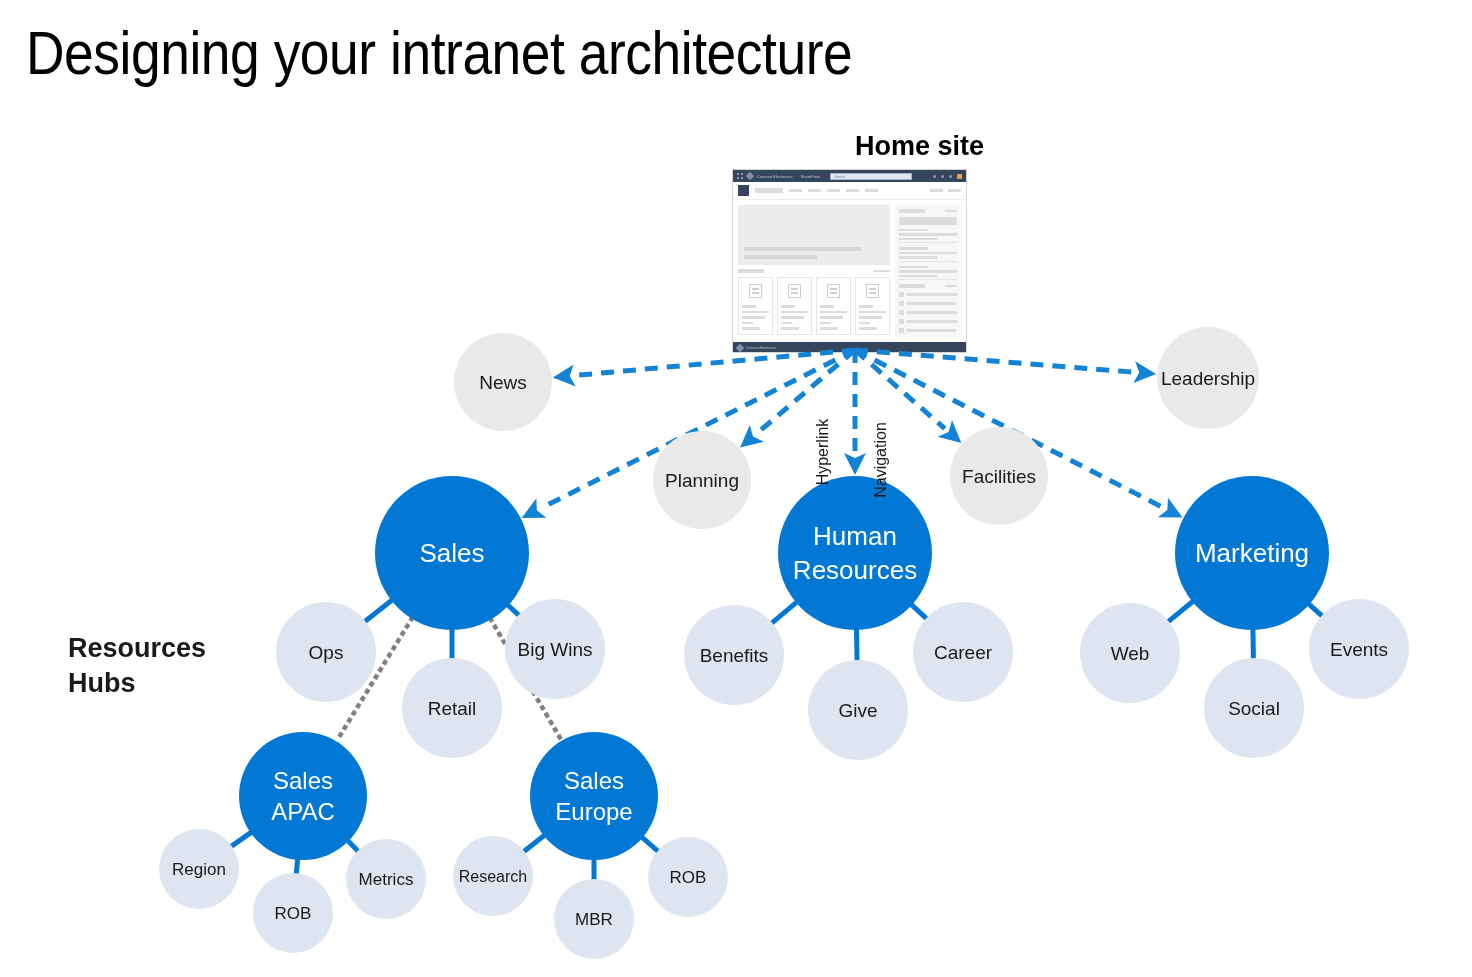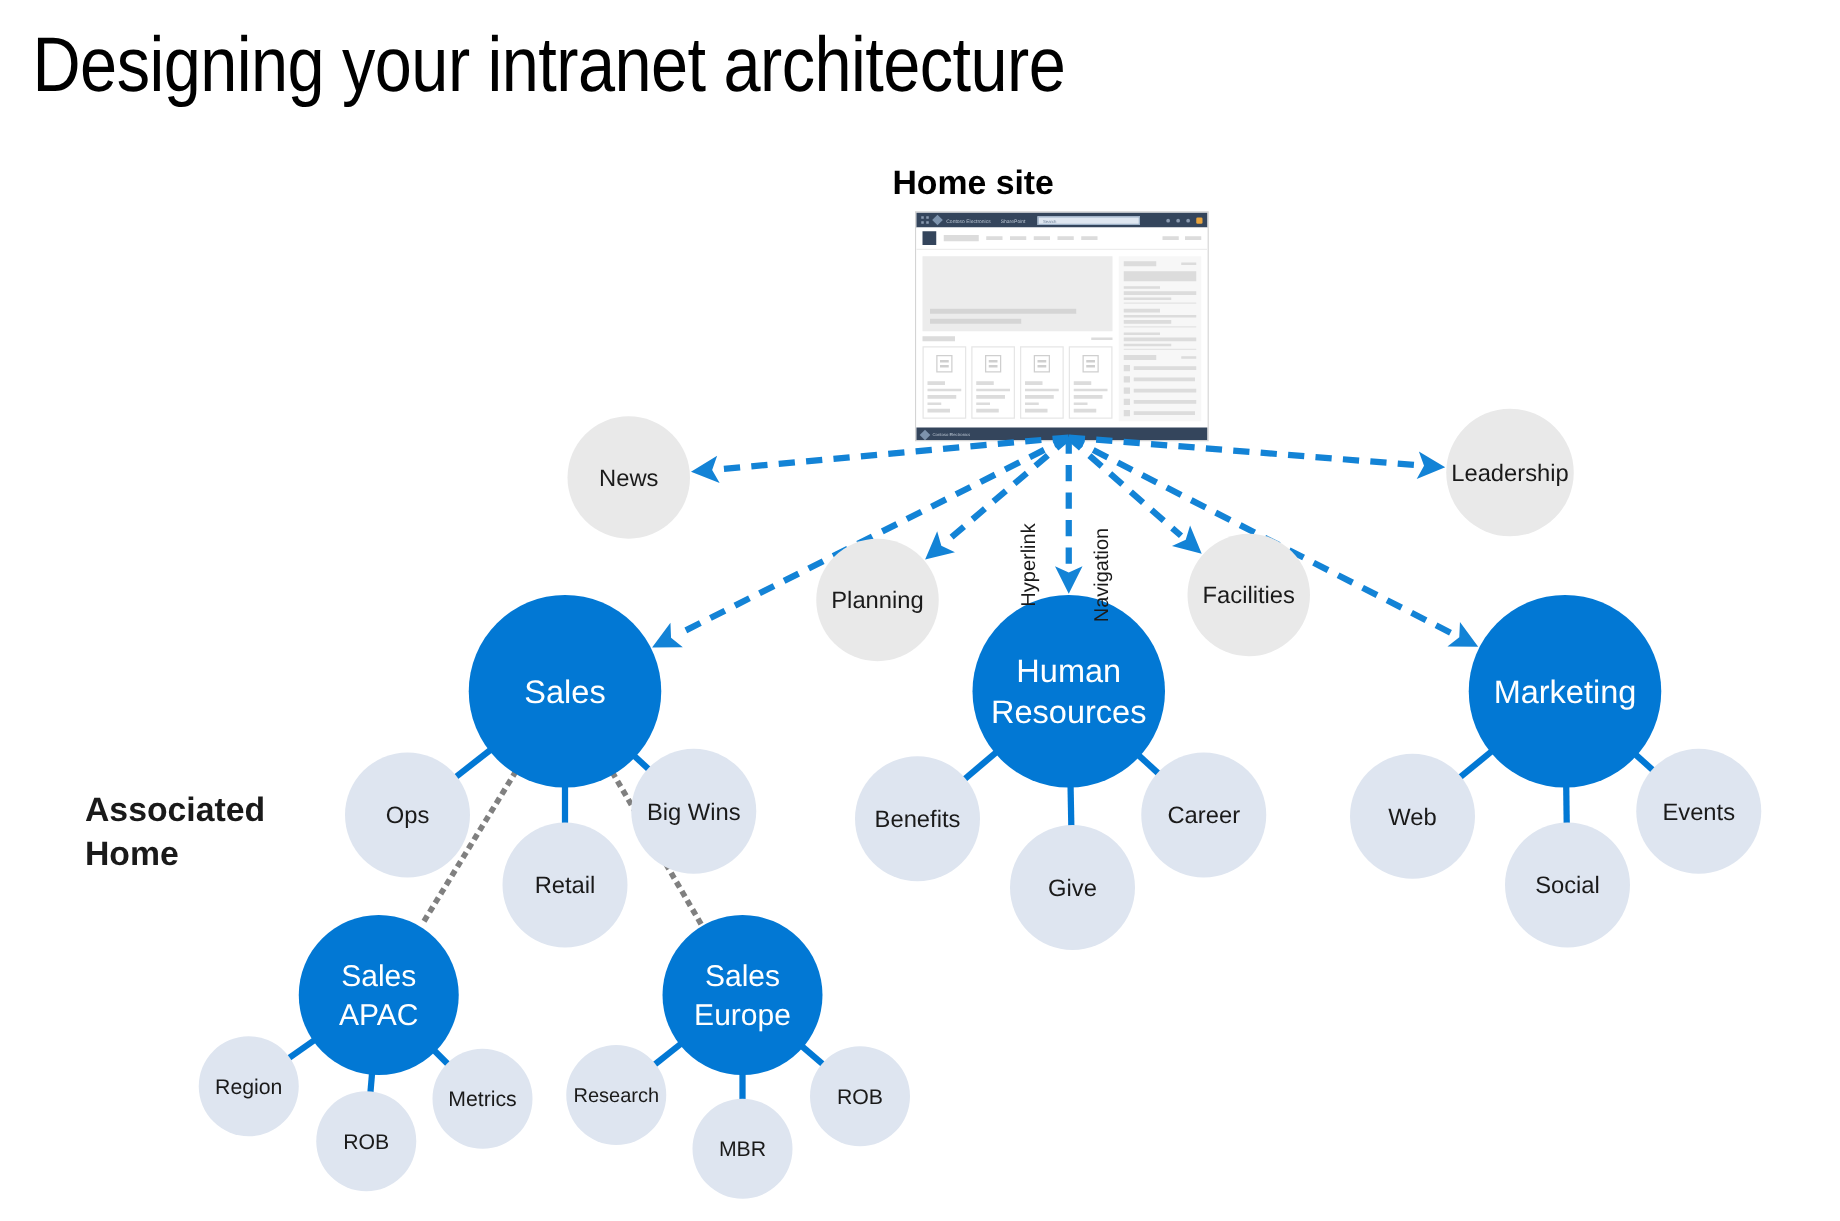--- a/index.html
+++ b/index.html
@@ -28,21 +28,21 @@
     transform: scaleX(0.86);
     transform-origin: left top;
     color: #000000;
   }
 
   #home-site-label {
     position: absolute;
     left: 714px;
     top: 131px;
     width: 270px;
-    text-align: left;
+    text-align: right;
     font-size: 27px;
     font-weight: 700;
     color: #000000;
   }
 
   #associated-hubs-label {
     position: absolute;
     left: 68px;
     top: 631px;
     width: 210px;
@@ -155,21 +155,21 @@
   .leaf-label  { fill: #1a1a1a; }
   .edge-label  { font-family: "Liberation Sans", "DejaVu Sans", sans-serif; fill: #1a1a1a; font-size: 16px; }
 </style>
 </head>
 <body>
 
 <div id="page-title">Designing your intranet architecture</div>
 
 <div id="home-site-label">Home site</div>
 
-<div id="associated-hubs-label">Associated Home</div>
+<div id="associated-hubs-label">Resources Hubs</div>
 
 <div id="home-site-mock">
   <div class="mock-topbar">
     <div class="mock-waffle"></div>
     <div class="mock-logo-sq"></div>
     <div class="mock-brand">Contoso Electronics</div>
     <div class="mock-app">SharePoint</div>
     <div class="mock-search">Search</div>
     <div class="mock-topicons">
       <div class="mock-dot"></div>

